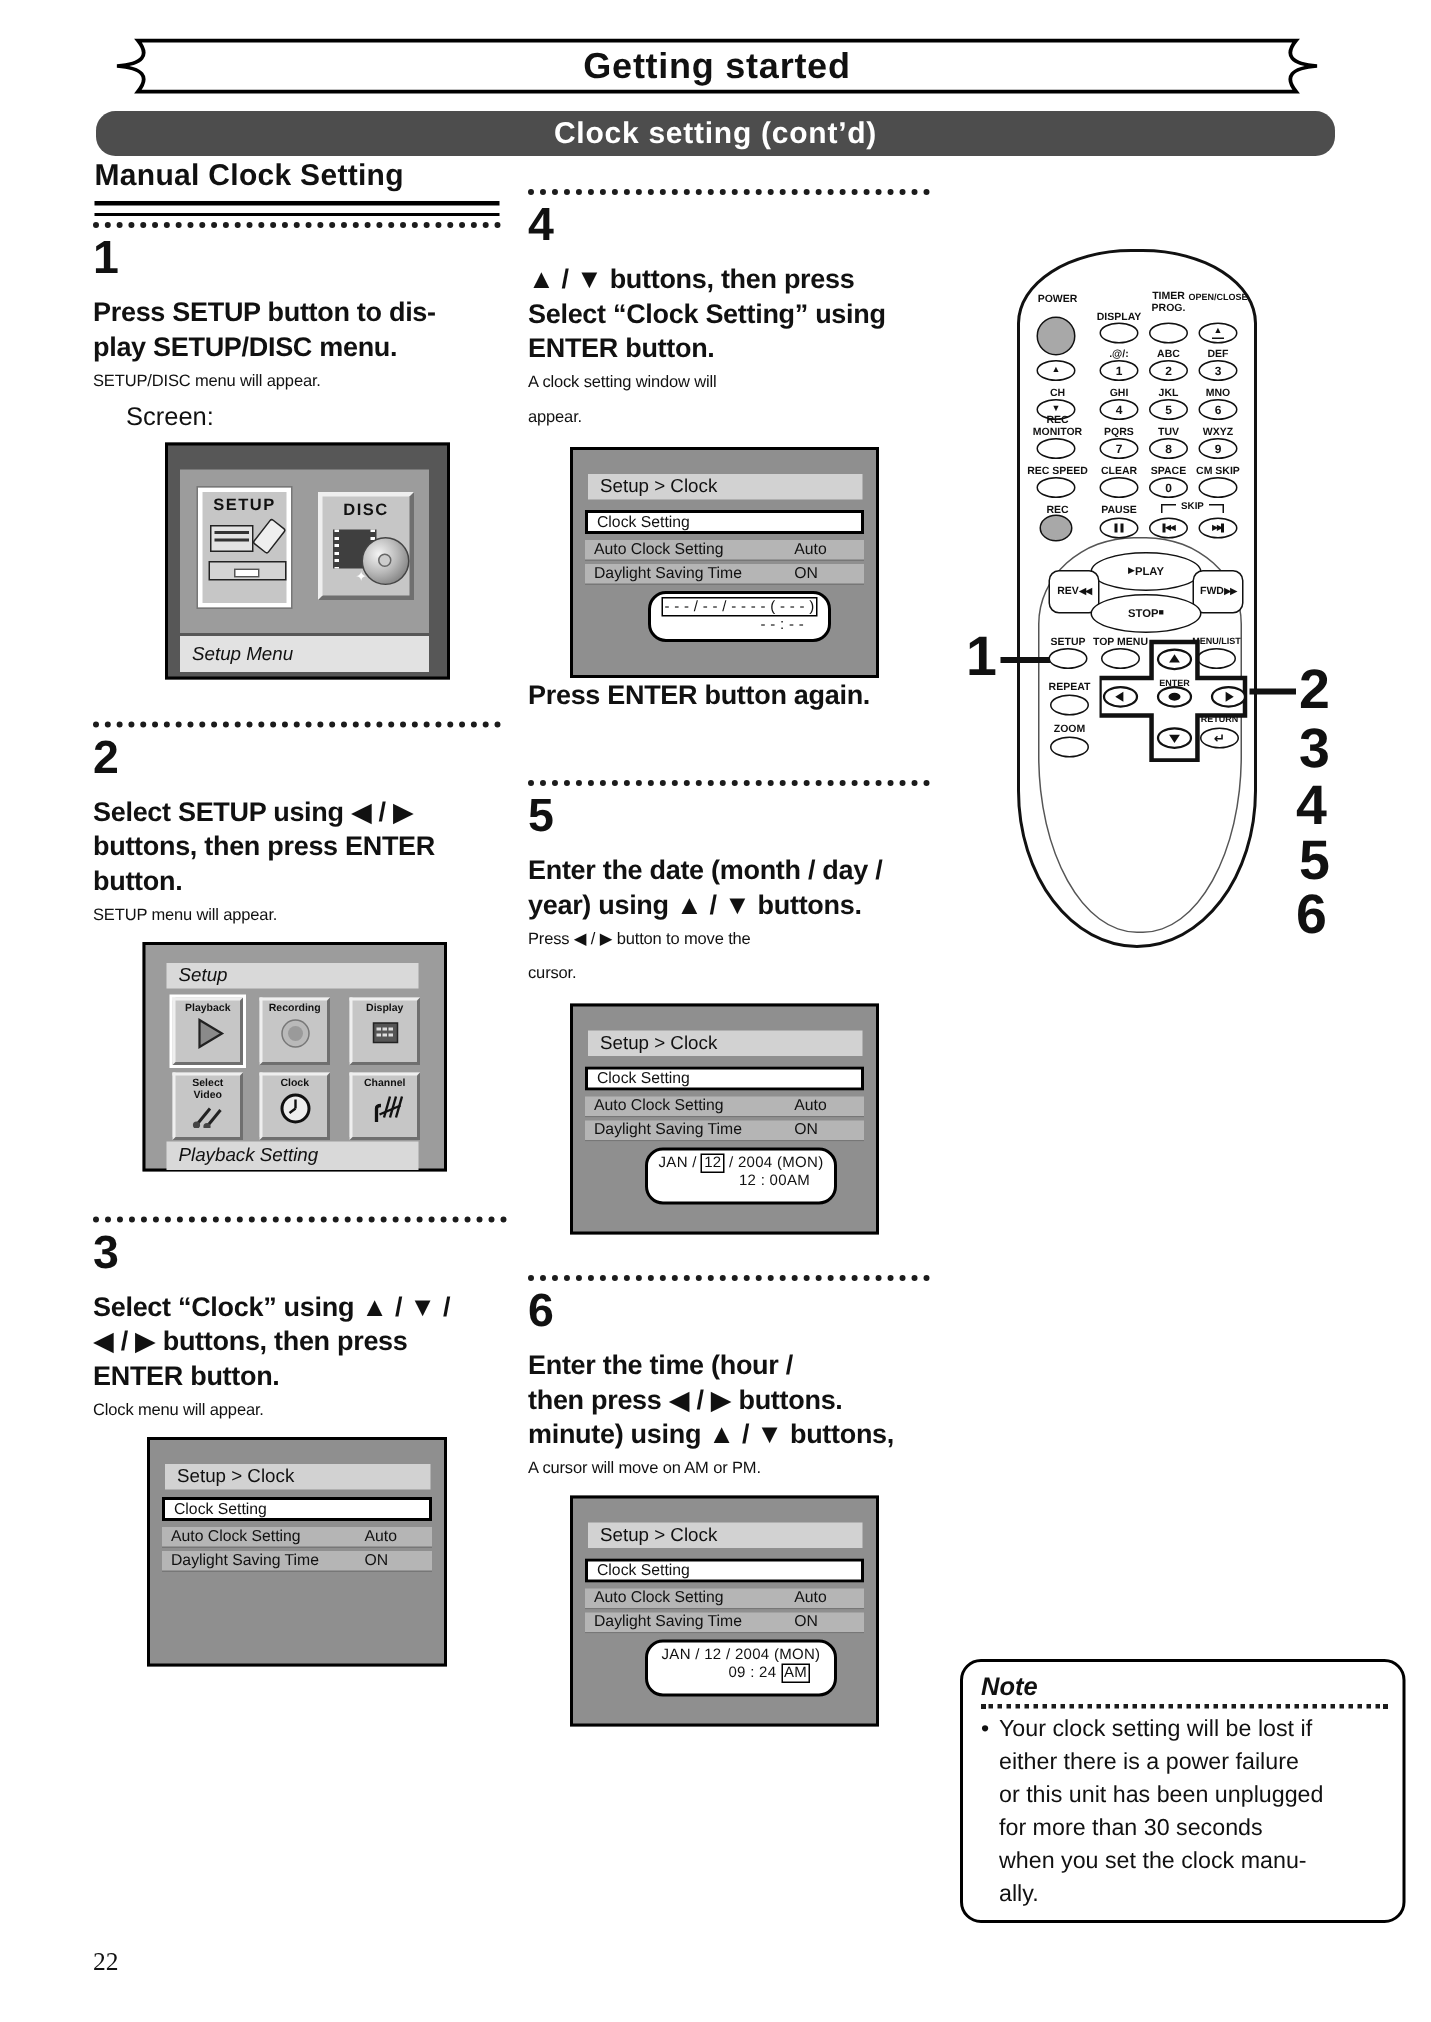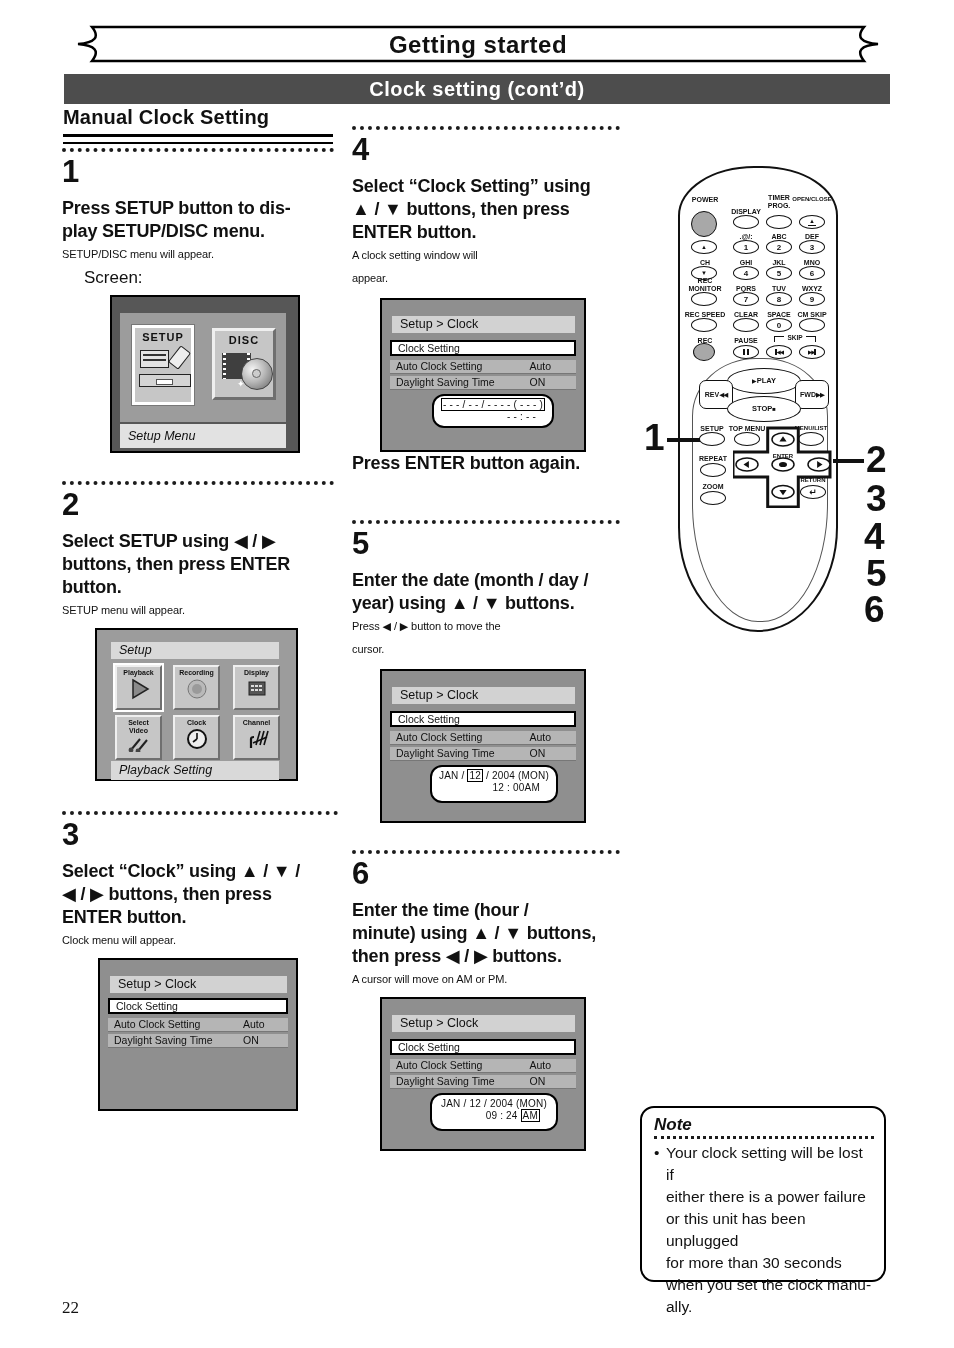--- a/index.html
+++ b/index.html
@@ -4,21 +4,21 @@
 <style>
   html,body{margin:0;padding:0;background:#e8e8e8;}
   .page{position:relative;width:954px;height:1348px;background:#fff;margin:0 auto;
         font-family:"Liberation Sans","DejaVu Sans",sans-serif;color:#111;overflow:hidden;}
   .abs{position:absolute;}
 
   
   .ribbon-text{position:absolute;left:66px;top:31px;width:824px;text-align:center;
                font-size:24px;font-weight:bold;letter-spacing:.5px;}
   .banner{position:absolute;left:64px;top:74px;width:826px;height:30px;background:#4d4d4d;
-          color:#fff;font-size:20px;font-weight:bold;text-align:center;line-height:30px;letter-spacing:.5px;}
+          color:#fff;font-size:20px;font-weight:bold;text-align:center;line-height:30px;letter-spacing:.5px;border-radius:13px;}
   .section-title{position:absolute;left:63px;top:106px;font-size:20px;font-weight:bold;letter-spacing:.2px;}
   .section-rule{position:absolute;left:63px;top:134px;width:270px;height:5px;
                 border-top:3px solid #000;border-bottom:2px solid #000;}
 
   
   .step{position:absolute;}
   .sep{border-top:4px dotted #1c1c1c;height:0;margin-bottom:3px;}
   .stepnum{font-size:31px;font-weight:bold;line-height:34px;}
   .bline{font-size:18px;font-weight:bold;line-height:23px;letter-spacing:-.2px;white-space:nowrap;}
   .nline{font-size:11px;line-height:23px;letter-spacing:-.1px;white-space:nowrap;}
@@ -106,21 +106,21 @@
   .skipbr .sklb{font-size:6.5px;font-weight:bold;padding:0 3px;}
   .lens{position:absolute;border:1.5px solid #111;border-radius:50%;background:#fff;display:flex;flex-direction:row;
         align-items:center;justify-content:center;}
   .navlabel{position:absolute;font-size:6px;font-weight:bold;}
 
   
   .callout{position:absolute;font-size:37px;font-weight:bold;line-height:36px;}
   .cline{position:absolute;height:3.5px;background:#111;}
 
   
-  .note{position:absolute;left:640px;top:1106px;width:246px;height:176px;border:2.5px solid #000;
+  .note{position:absolute;left:640px;top:1106px;width:297px;height:176px;border:2.5px solid #000;
         border-radius:14px;box-sizing:border-box;padding:7px 10px 0 12px;}
   .note-title{font-size:17px;font-weight:bold;font-style:italic;}
   .note-dots{border-top:3.5px dotted #1c1c1c;height:0;margin:1px 0 3px 0;}
   .note-body{position:relative;padding-left:12px;font-size:15.5px;line-height:22px;}
   .note-bullet{position:absolute;left:0;top:0;}
   .pageno{position:absolute;left:62px;top:1298px;font-size:17px;font-family:"Liberation Serif","DejaVu Serif",serif;}
 </style>
 </head>
 <body>
 
@@ -258,22 +258,22 @@
           <span class="lab">Daylight Saving Time</span>
           <span class="val">ON</span>
         </div>
     </div>
   </div>
 
   <div class="step" style="left:352px;top:126px;width:268px;">
     <div class="sep"></div>
     <div class="stepnum">4</div>
     <div class="mt8">
+      <div class="bline">▲ / ▼ buttons, then press</div>
       <div class="bline">Select “Clock Setting” using</div>
-      <div class="bline">▲ / ▼ buttons, then press</div>
       <div class="bline">ENTER button.</div>
       <div class="nline">A clock setting window will</div>
       <div class="nline">appear.</div>
     </div>
     <div class="shot shotc shot456 mt8" style="margin-left:28px;">
       <div class="chead"><span>Setup &gt; Clock</span></div>
       <div class="crow crow1" style="top:40px;">
           <span class="lab">Clock Setting</span>
         </div>
       <div class="crow crowg" style="top:60px;">
@@ -321,22 +321,22 @@
         <div class="l2">12 : 00AM</div>
       </div>
     </div>
   </div>
 
   <div class="step" style="left:352px;top:850px;width:268px;">
     <div class="sep"></div>
     <div class="stepnum">6</div>
     <div class="mt8">
       <div class="bline">Enter the time (hour /</div>
+      <div class="bline">then press ◀ / ▶ buttons.</div>
       <div class="bline">minute) using ▲ / ▼ buttons,</div>
-      <div class="bline">then press ◀ / ▶ buttons.</div>
       <div class="nline">A cursor will move on AM or PM.</div>
     </div>
     <div class="shot shotc shot456 mt6" style="margin-left:28px;">
       <div class="chead"><span>Setup &gt; Clock</span></div>
       <div class="crow crow1" style="top:40px;">
           <span class="lab">Clock Setting</span>
         </div>
       <div class="crow crowg" style="top:60px;">
           <span class="lab">Auto Clock Setting</span>
           <span class="val">Auto</span>

